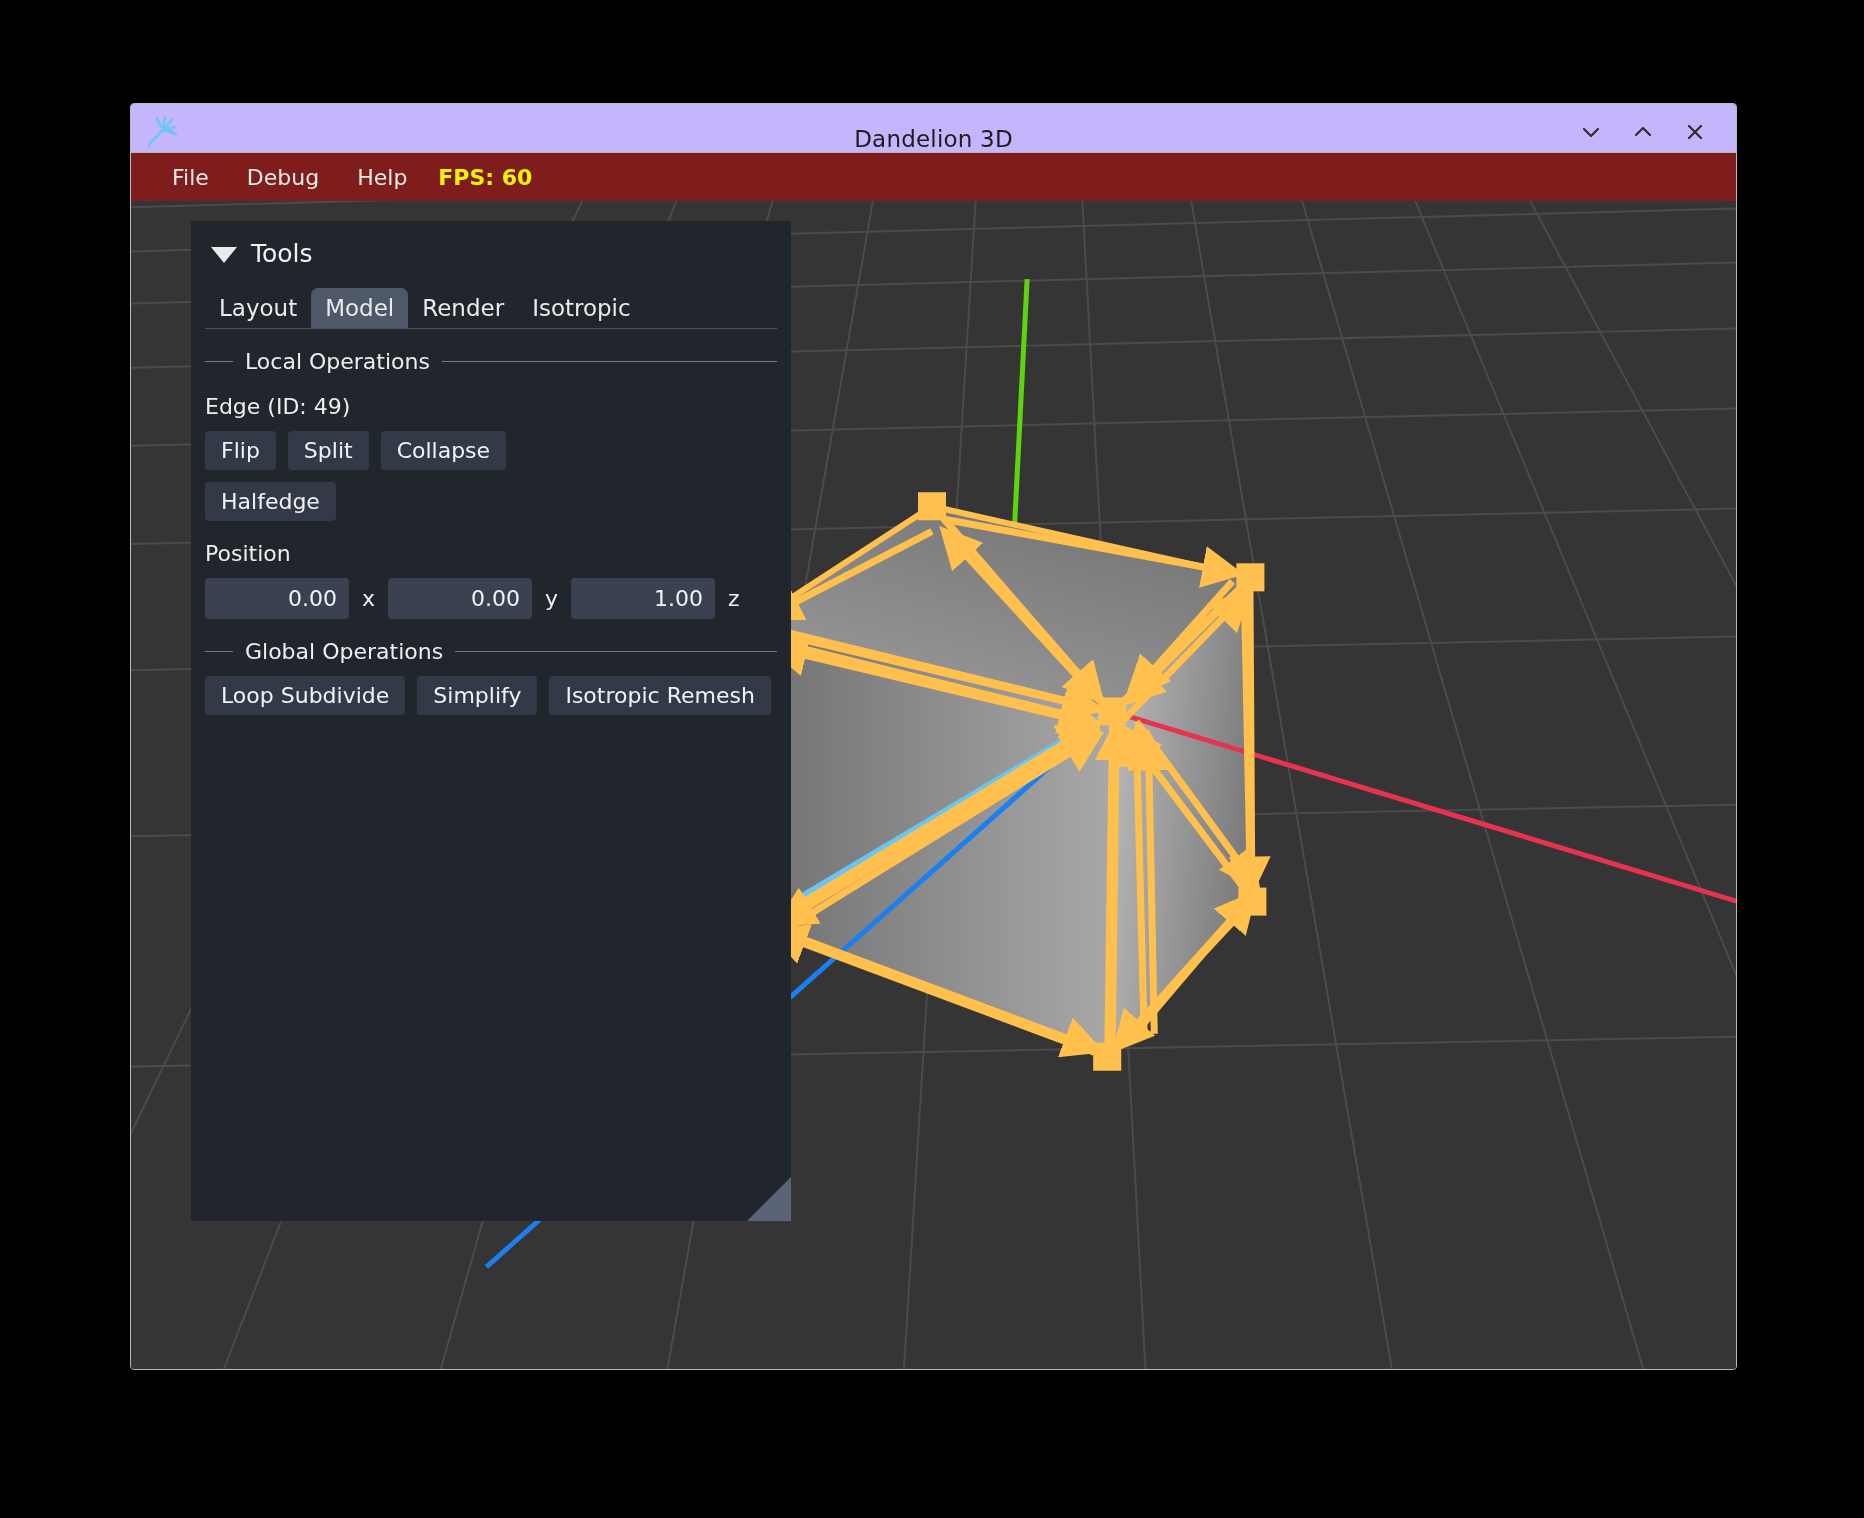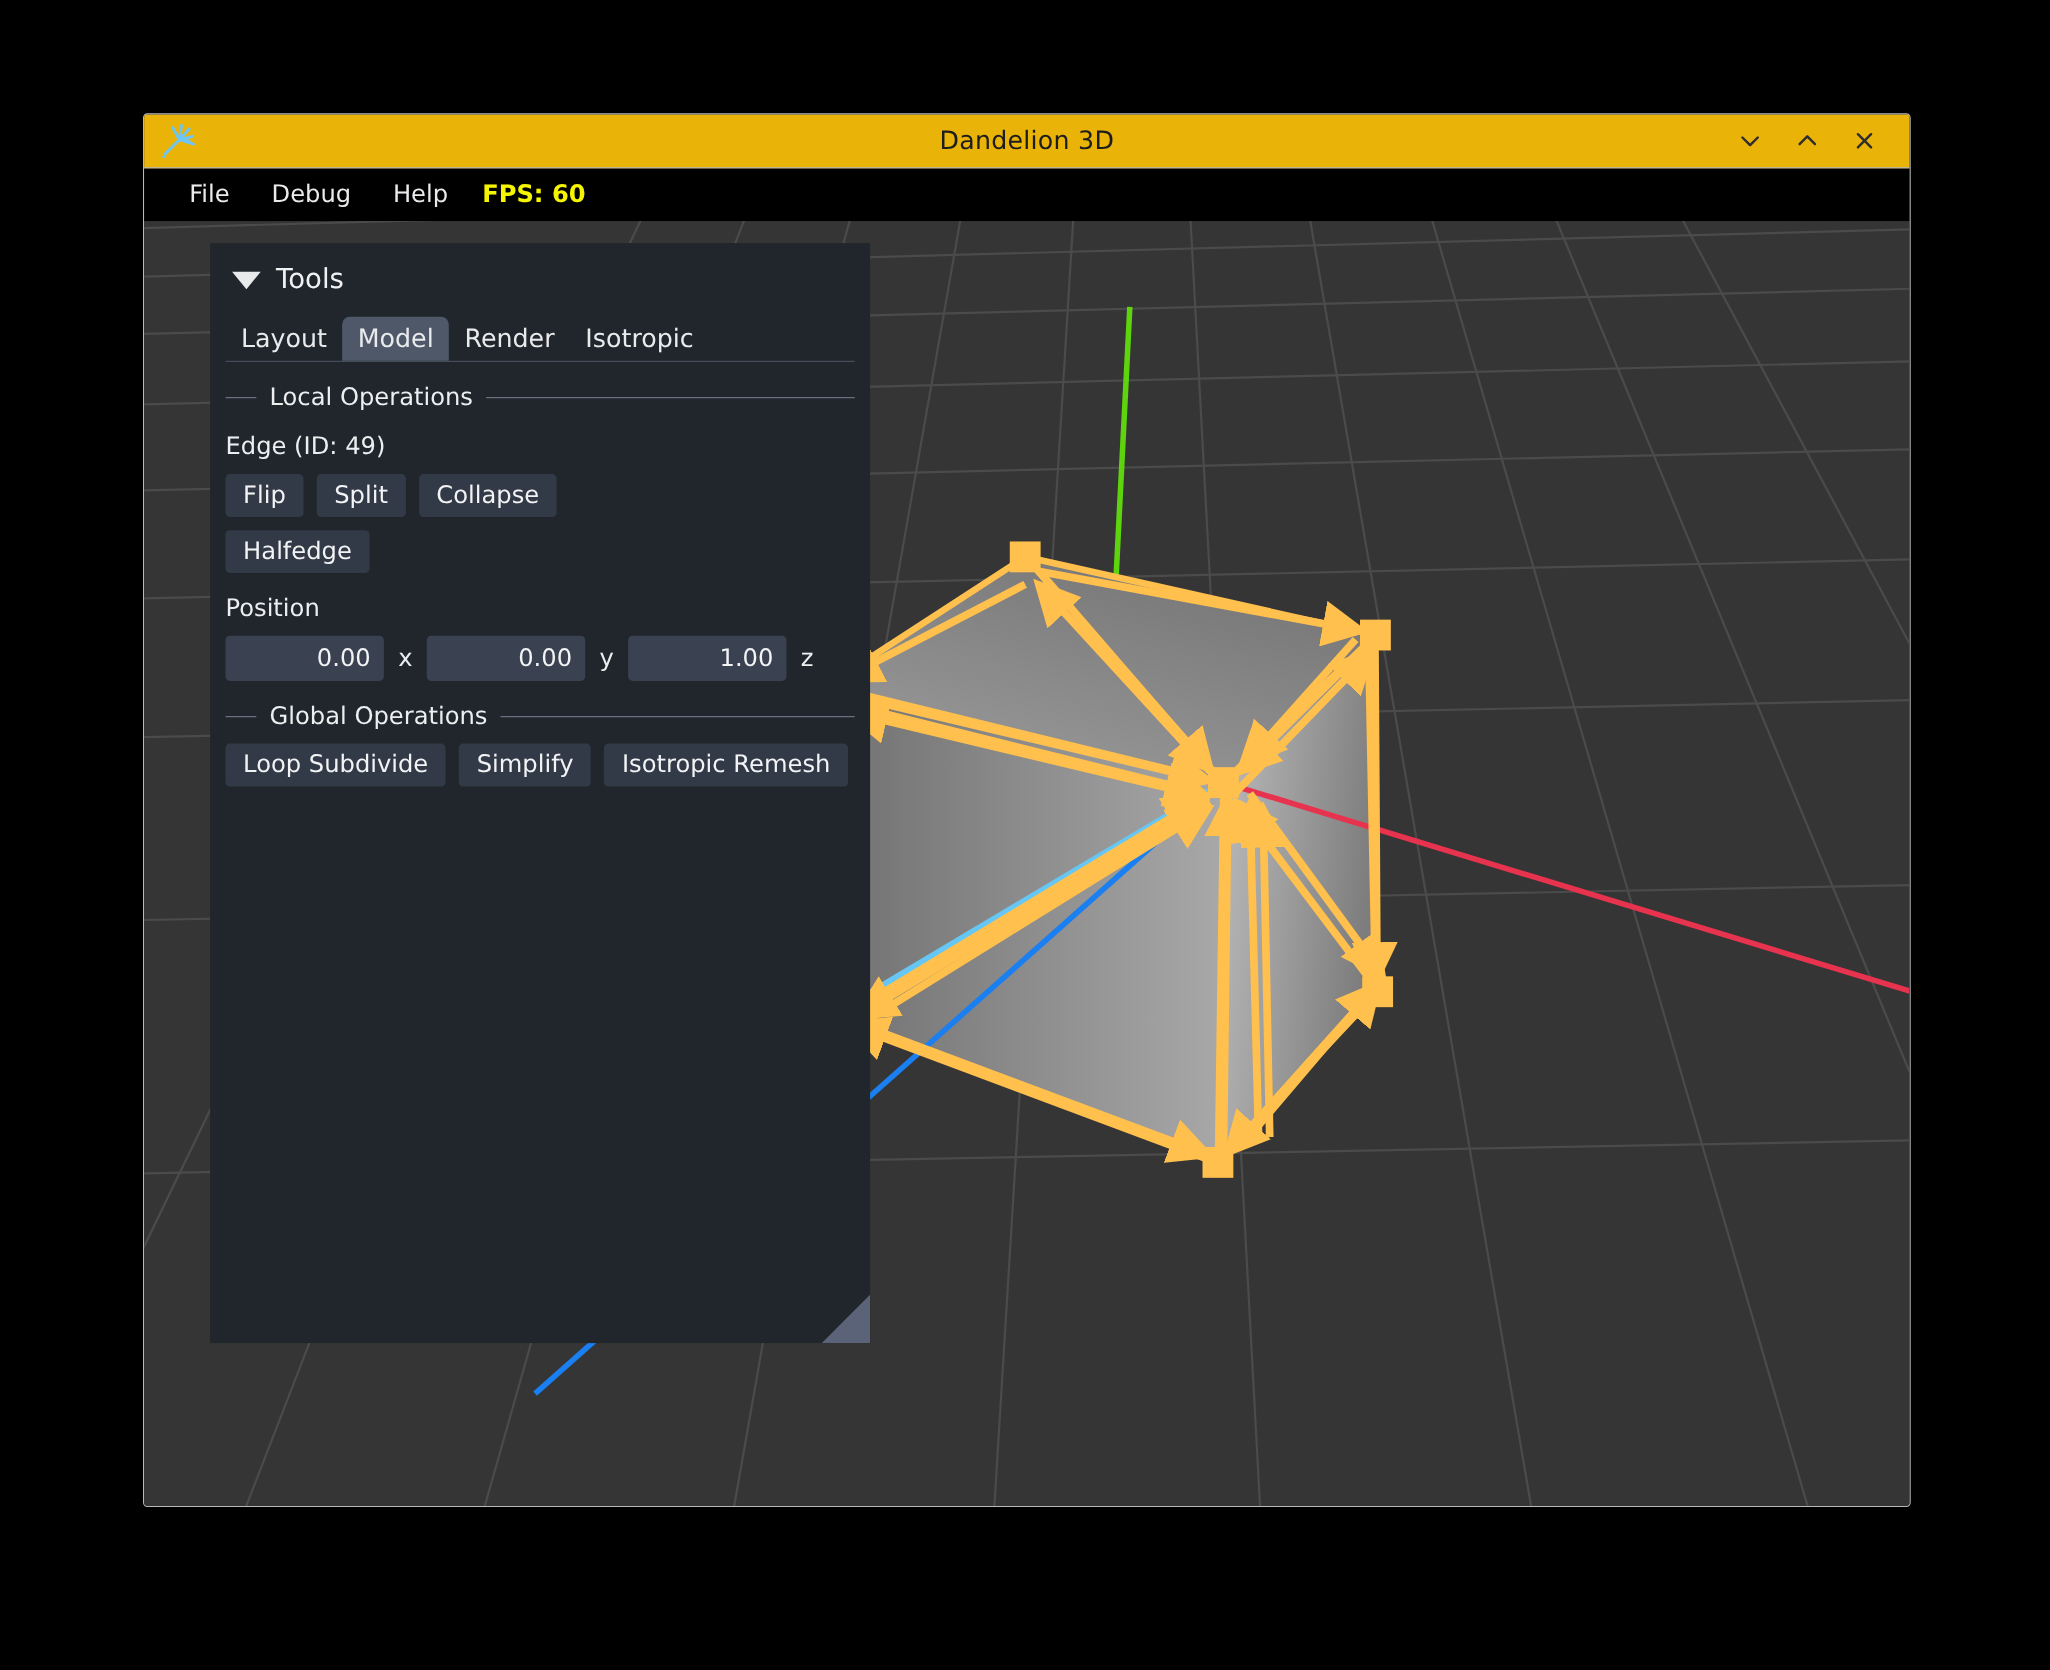--- a/index.html
+++ b/index.html
@@ -6,33 +6,33 @@
   body{width:1864px;height:1518px;overflow:hidden;font-family:"DejaVu Sans","Liberation Sans",sans-serif;}
 
   .screen{position:relative;width:1864px;height:1518px;background:#000;}
 
   
   .window{position:absolute;left:130px;top:103px;width:1605px;height:1265px;
           background:#2b2b2b;border:1px solid #b9b9b9;border-radius:4px;overflow:hidden;
           display:flex;flex-direction:column;}
 
   
-  .titlebar{height:48px;min-height:48px;background:#eab308;display:flex;align-items:center;
+  .titlebar{height:48px;min-height:48px;background:#c4b5fd;display:flex;align-items:flex-end;
             position:relative;border-bottom:1px solid #b6b7b9;}
   .app-icon{width:42px;height:42px;margin-left:10px;flex:0 0 auto;position:relative;}
   .app-icon svg{display:block;}
   .title-text{position:absolute;left:0;right:0;text-align:center;font-size:23px;color:#1d1d1d;
               letter-spacing:.2px;pointer-events:none;}
   .winbtns{margin-left:auto;display:flex;align-items:center;gap:6px;padding-right:18px;z-index:2;}
   .winbtn{width:46px;height:40px;display:flex;align-items:center;justify-content:center;
           border-radius:3px;cursor:default;}
   .winbtn svg{display:block;}
 
   
-  .menubar{height:48px;min-height:48px;background:#000000;display:flex;align-items:center;
+  .menubar{height:48px;min-height:48px;background:#7f1d1d;display:flex;align-items:center;
            padding-left:22px;gap:0;}
   .menuitem{color:#e9eaec;font-size:22px;padding:4px 19px;cursor:default;border-radius:3px;}
   .menu-fps{color:#f5f500;font-size:22px;padding:4px 12px;font-weight:700;}
 
   
   .viewport{position:relative;flex:1 1 auto;background:#353535;overflow:hidden;}
   .viewport svg.scene{position:absolute;left:0;top:0;width:100%;height:100%;display:block;}
 
   
   .panel{position:absolute;left:60px;top:20px;width:600px;height:1000px;

